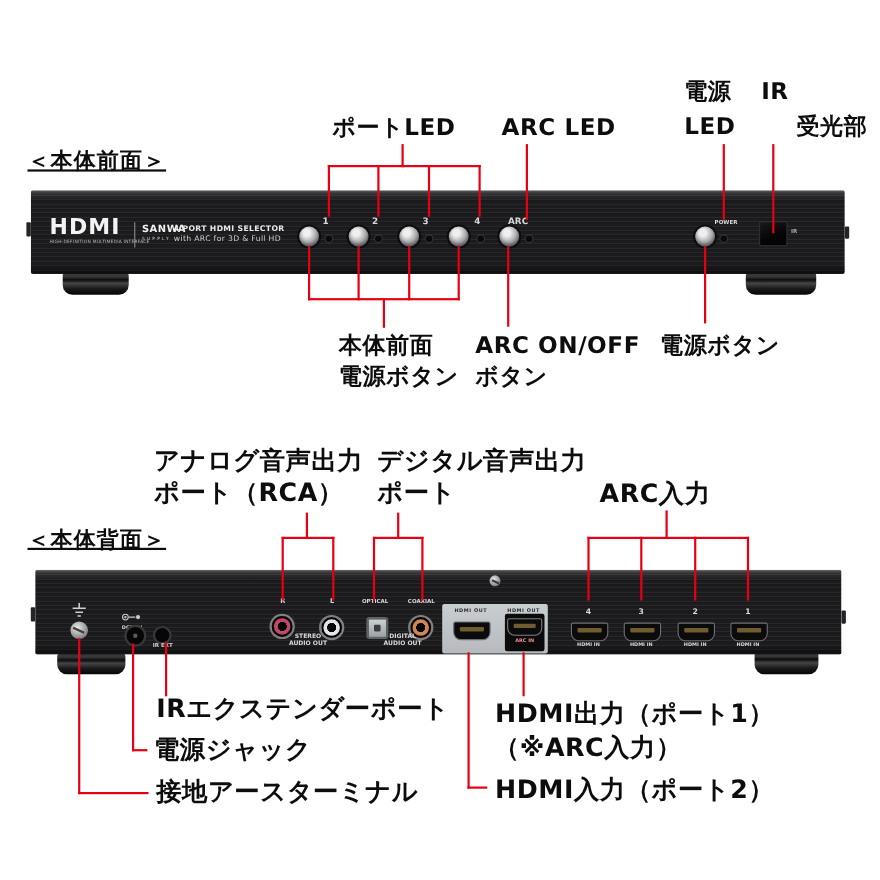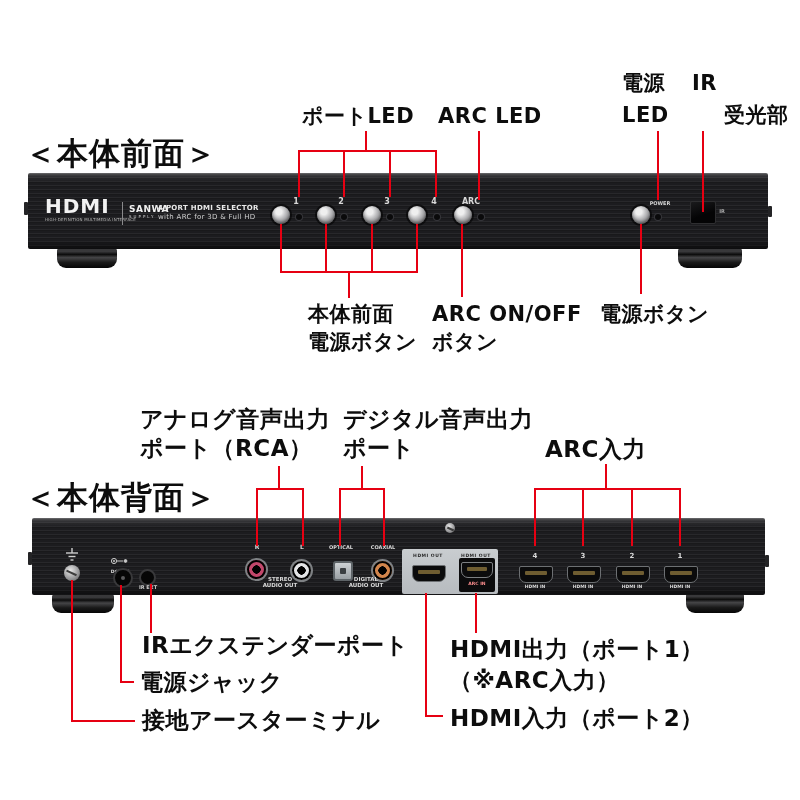--- a/index.html
+++ b/index.html
@@ -3,21 +3,21 @@
 <meta charset="utf-8">
 <style>
   html,body { margin:0; padding:0; }
   .canvas {
     position:relative; width:800px; height:800px; background:#ffffff;
     font-family:"DejaVu Sans","Liberation Sans",sans-serif; overflow:hidden;
   }
   .lbl { position:absolute; font-weight:bold; color:#0d0d0d; white-space:nowrap; z-index:40; }
   .f-front { font-size:21px; line-height:29px; letter-spacing:0.5px; }
   .f-back  { font-size:23px; line-height:31px; letter-spacing:0.5px; }
-  .title   { font-size:31px; letter-spacing:1px; }
+  .title   { font-size:20px; letter-spacing:1px;text-decoration:underline; }
   .rl { position:absolute; width:2px; height:2px; background:var(--annotation-red,#e60012); z-index:30; }
 
   .device {
     position:absolute; z-index:10;
     background-color:var(--device-body,#1c1c1f);
     background-image:
       linear-gradient(180deg, rgba(255,255,255,.30) 0, rgba(255,255,255,.10) 3px, rgba(255,255,255,0) 9px),
       linear-gradient(0deg, rgba(0,0,0,.55) 0, rgba(0,0,0,0) 9px),
       repeating-linear-gradient(180deg, rgba(255,255,255,.055) 0 1px, rgba(0,0,0,.12) 1px 2px, rgba(255,255,255,0) 2px 4px);
     border-radius:2px;
@@ -56,21 +56,21 @@
 </head>
 <body>
 
 <div class="canvas">
 
   <div>
 
     <div class="lbl title" style="left:25px;top:133px;">＜本体前面＞</div>
 
     <div class="lbl f-front" style="left:302px;top:102px;">ポートLED</div>
-    <div class="lbl f-front" style="left:438px;top:102px;">ARC LED</div>
+    <div class="lbl f-front" style="left:456px;top:102px;">ARC LED</div>
     <div class="lbl f-front" style="left:622px;top:69px;">電源</div>
     <div class="lbl f-front" style="left:622px;top:101px;">LED</div>
     <div class="lbl f-front" style="left:692px;top:69px;">IR</div>
     <div class="lbl f-front" style="left:724px;top:101px;">受光部</div>
 
     <div class="rl" style="left:365px;top:131px;height:21px;"></div>
     <div class="rl" style="left:298px;top:150px;width:139px;"></div>
     <div class="rl" style="left:298px;top:150px;height:47px;"></div>
     <div class="rl" style="left:343px;top:150px;height:47px;"></div>
     <div class="rl" style="left:389px;top:150px;height:47px;"></div>

